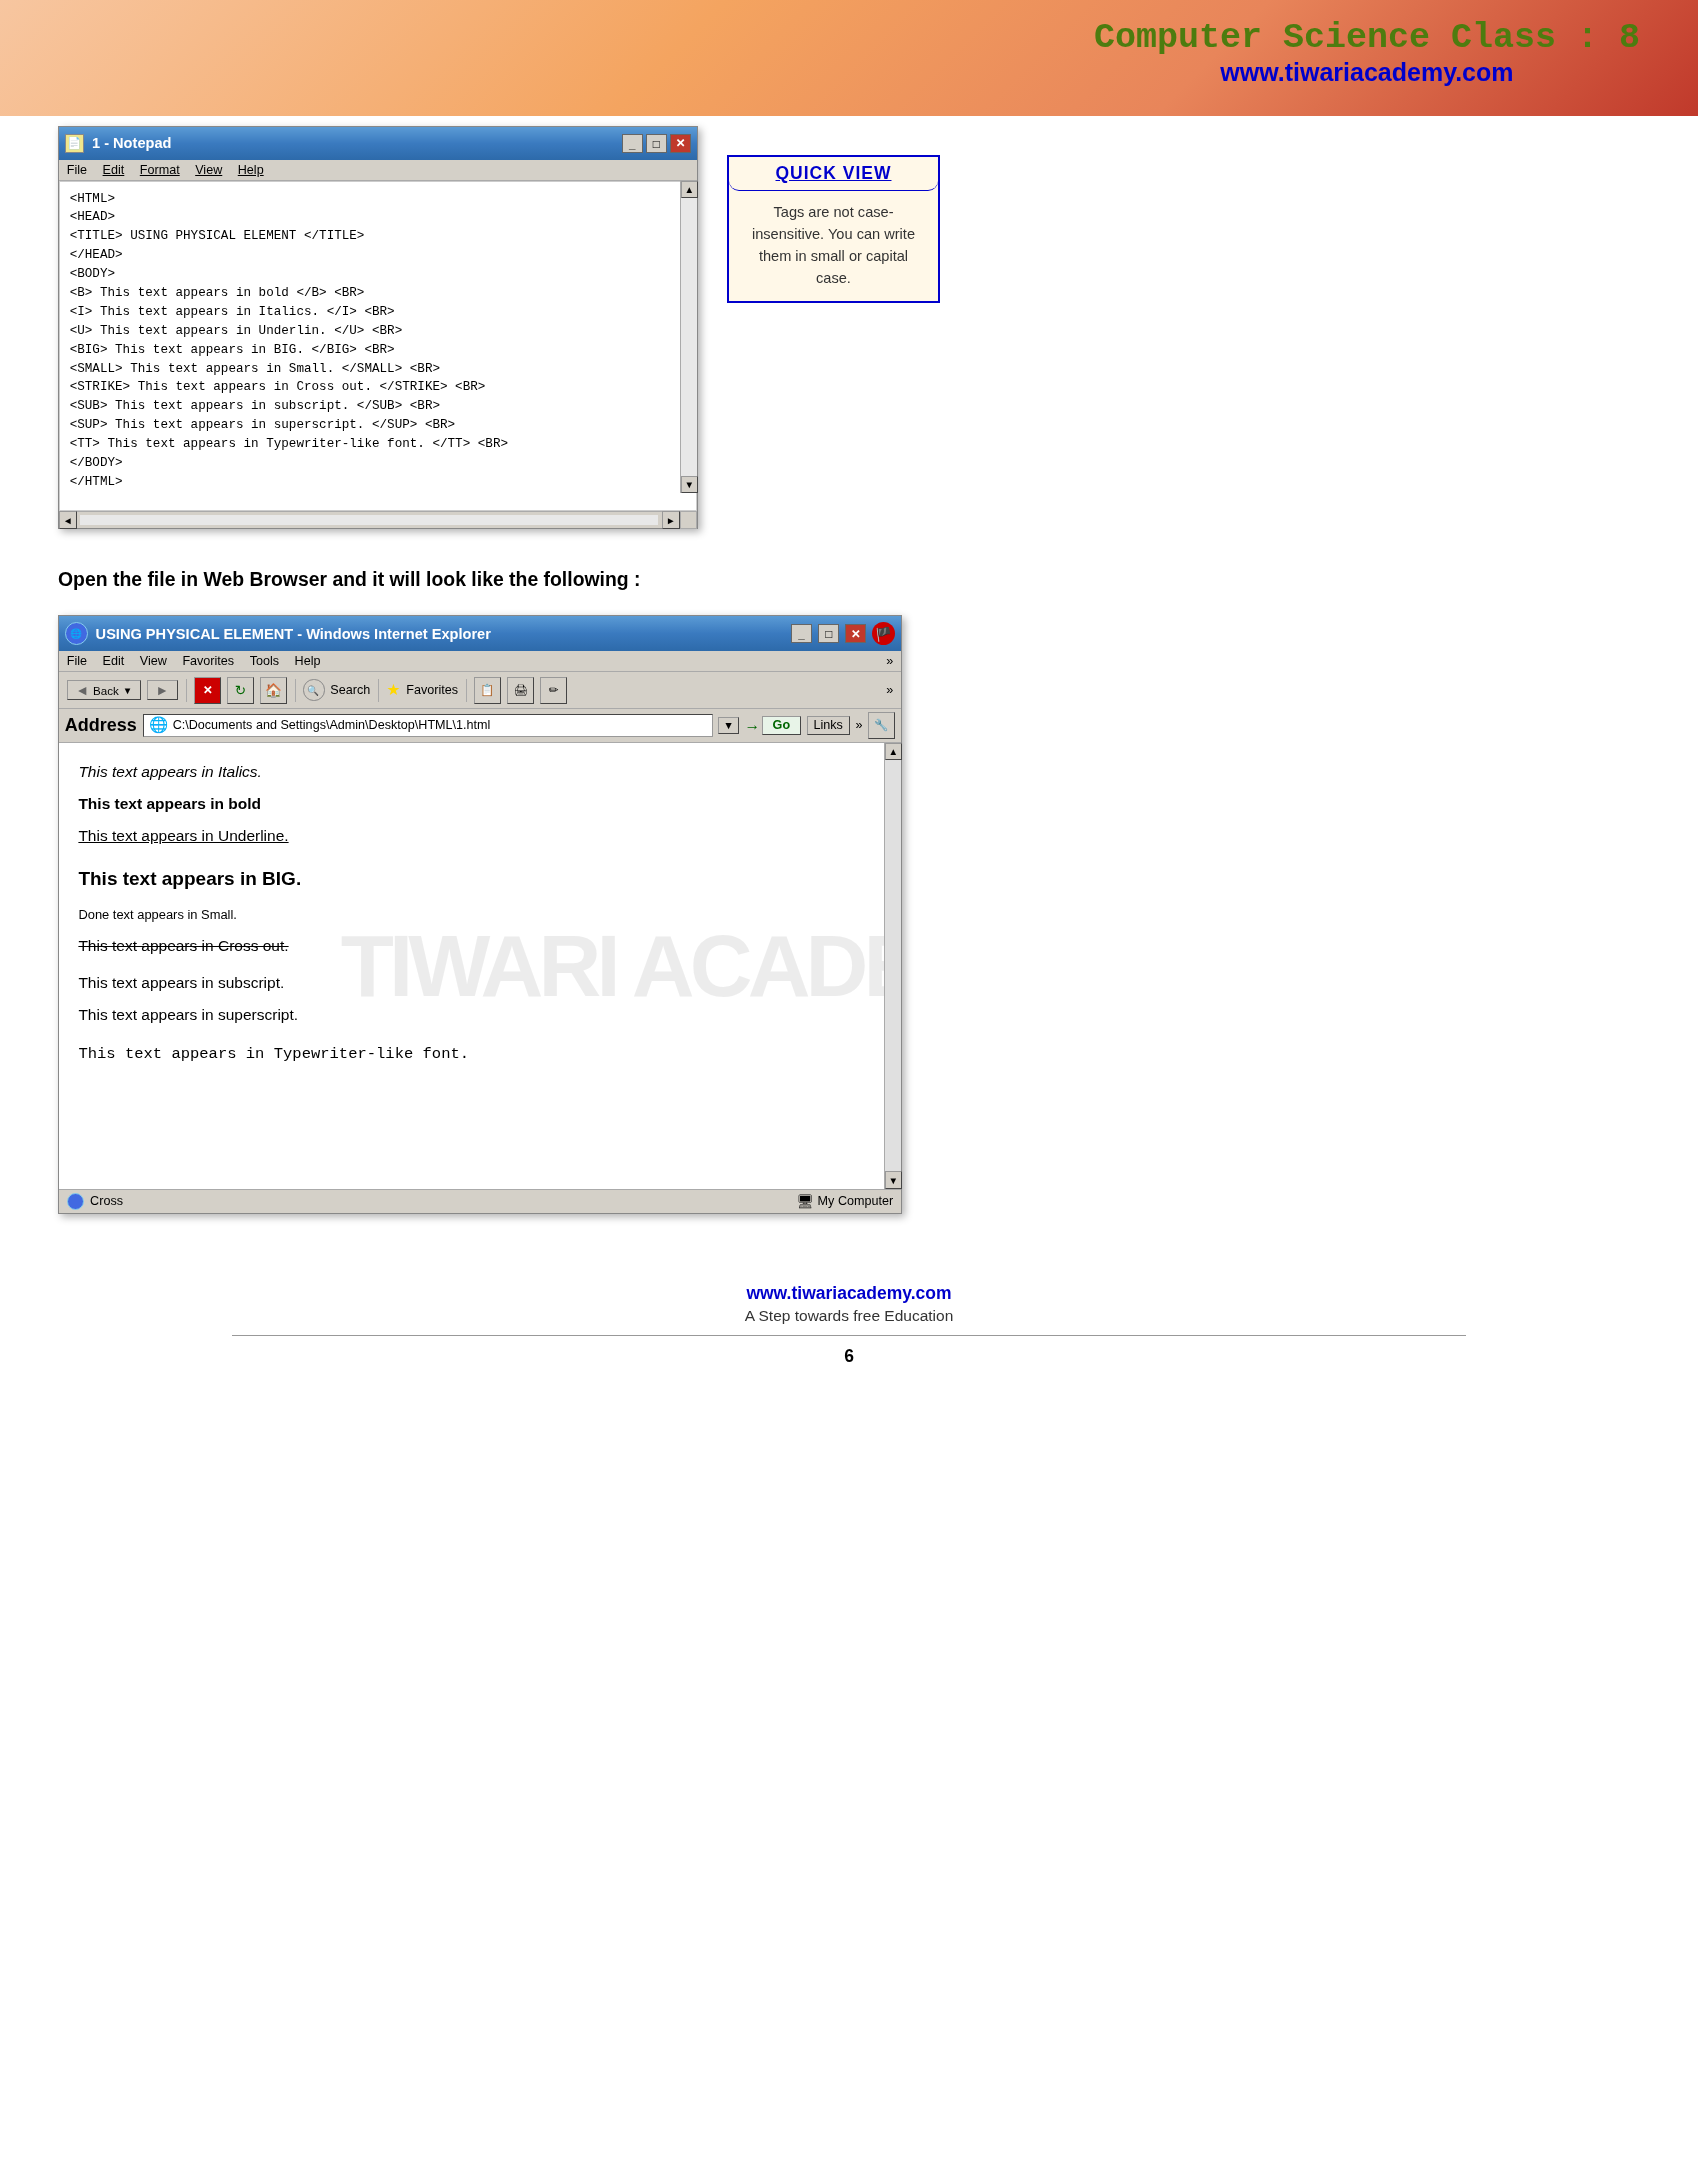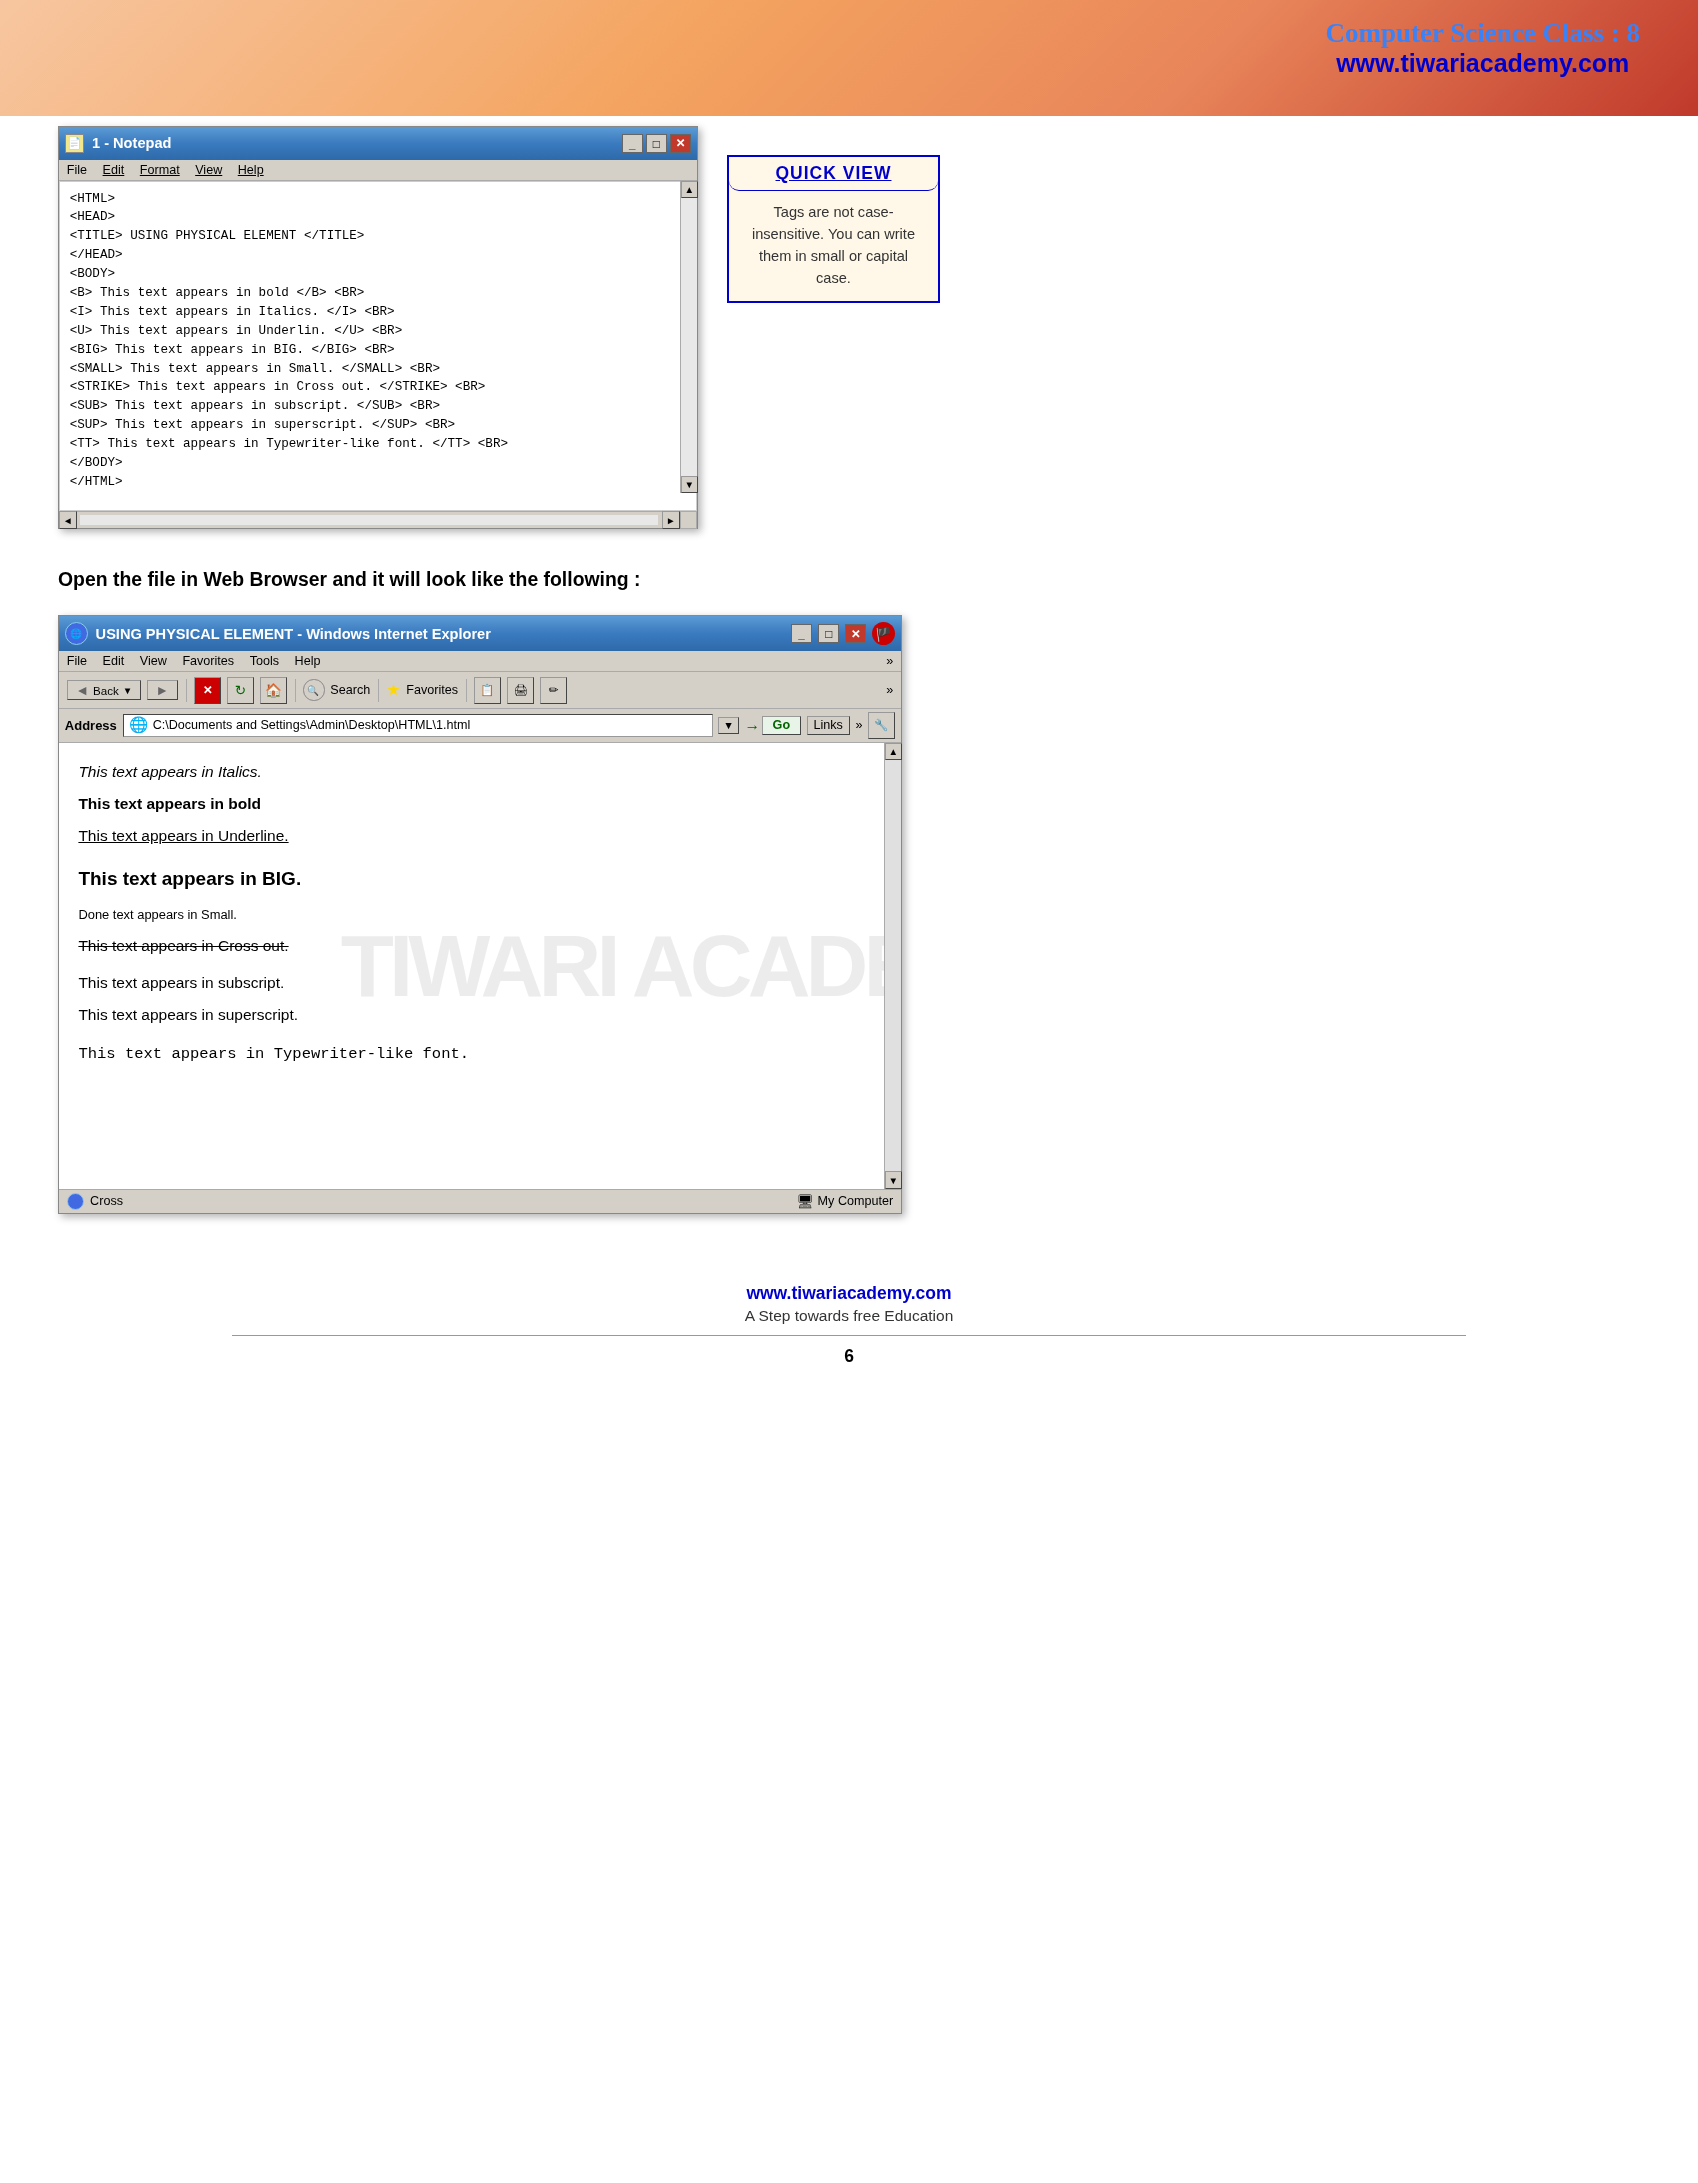--- a/index.html
+++ b/index.html
@@ -23,24 +23,24 @@
 
     
     .top-header {
       position: absolute;
       top: 17.5px;
       right: 58px;
       text-align: center;
       z-index: 10;
     }
     .top-header .title-line1 {
-      color: #3b82f6;
-      font-weight: bold;
-      font-size: 27px;
-      font-family: Liberation Serif, serif;
+      color: #4d7c0f;
+      font-weight: bold;
+      font-size: 35px;
+      font-family: Liberation Mono, monospace;
     }
     .top-header .title-line2 {
       color: #0000cc;
       font-weight: bold;
       font-size: 25px;
       font-family: Arial, sans-serif;
     }
 
     
     .main-content {
@@ -309,21 +309,21 @@
       background: #d4d0c8;
       padding: 2.9px 5.8px;
       display: flex;
       align-items: center;
       gap: 5.8px;
       border-bottom: 1px solid #aaa;
       font-size: 12.6px;
     }
 
     .address-label {
-      font-size: 13px;
+      font-size: 18px;
       font-weight: bold;
       color: #000;
     }
 
     .address-input {
       flex: 1;
       border: 1px inset #999;
       background: white;
       padding: 1.9px 5.8px;
       font-size: 12.6px;

